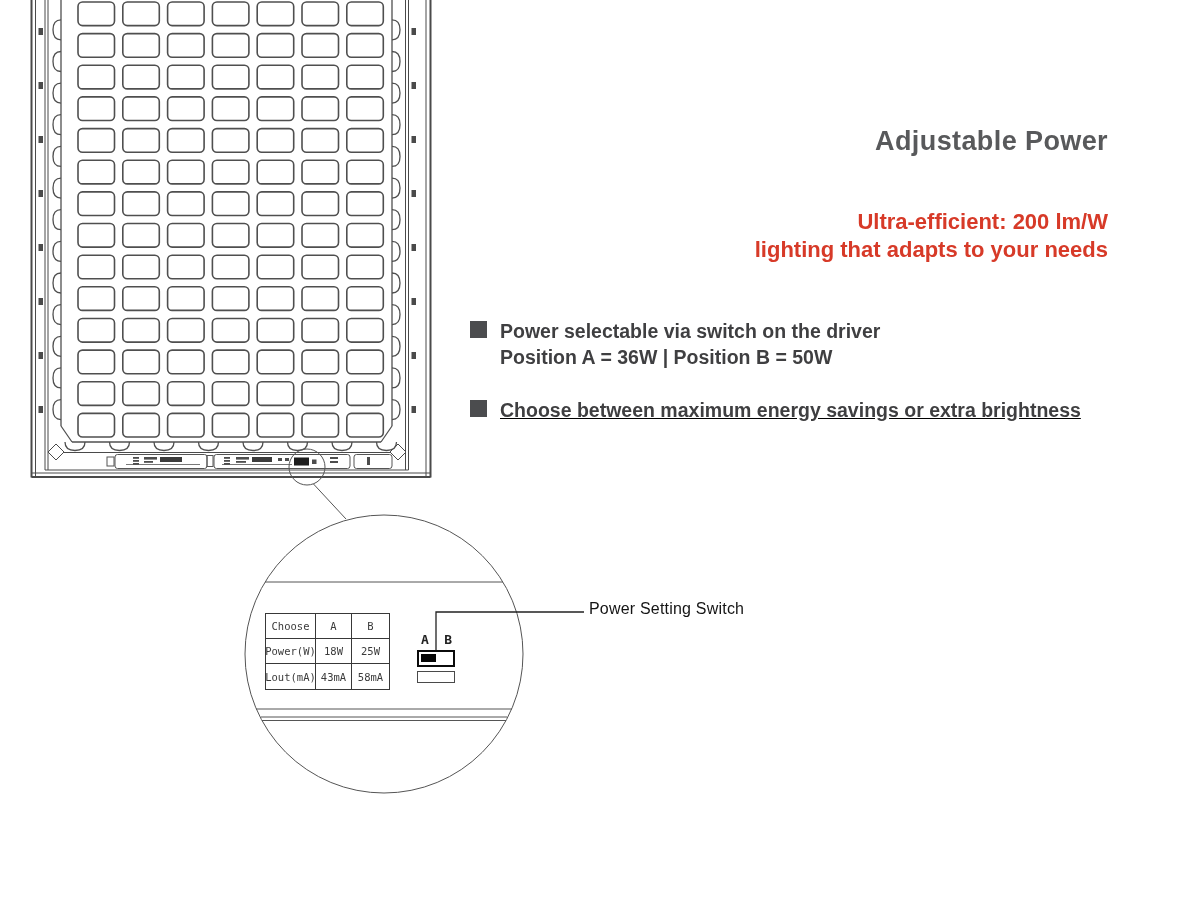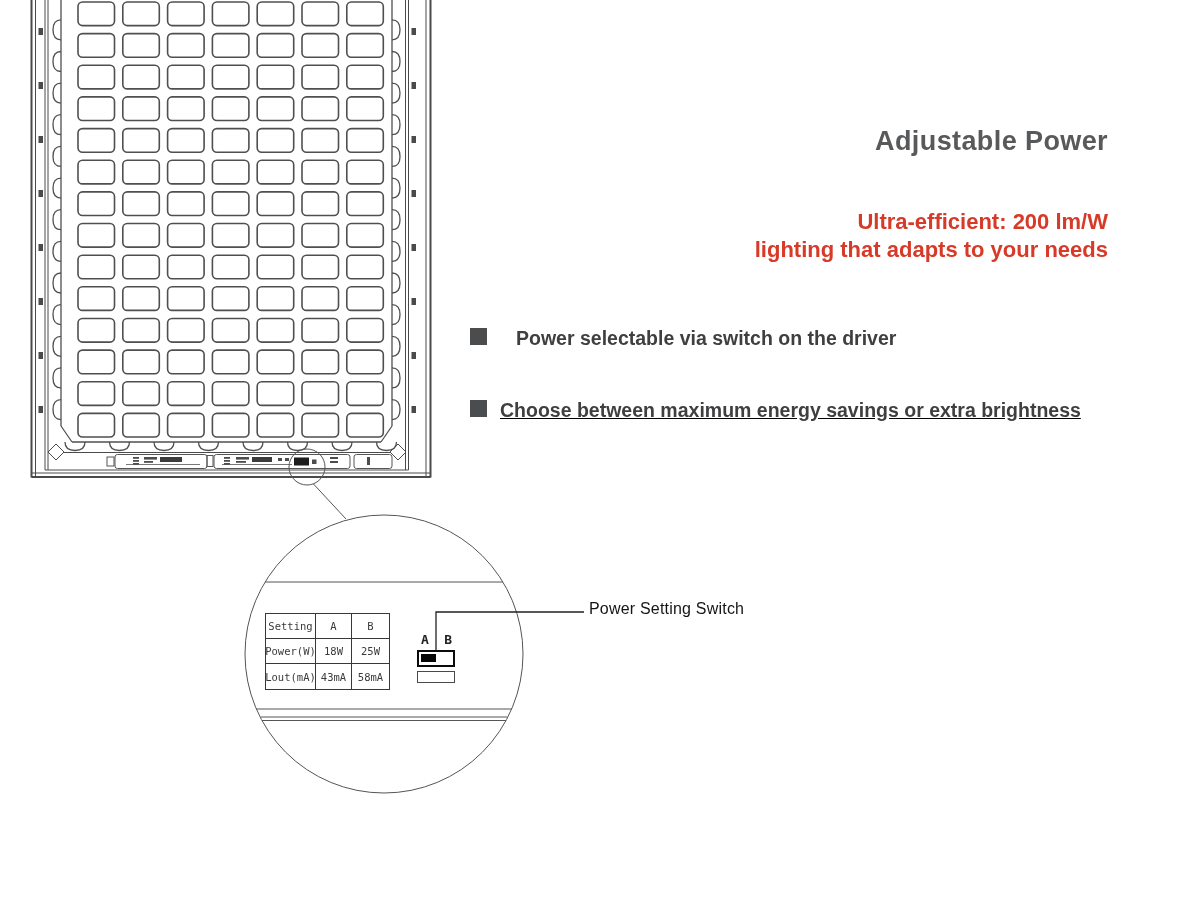--- a/index.html
+++ b/index.html
@@ -20,21 +20,21 @@
     left:480px;top:208px;width:628px;text-align:right;
     font-size:22px;font-weight:bold;color:var(--accent_red);
     line-height:28px;
   }
   .bullet{left:470px;display:flex;align-items:flex-start;}
   .bullet .sq{width:17px;height:17px;background:var(--bullet_gray);margin-top:3px;flex:none;}
   .bullet .txt{
     margin-left:13px;font-size:19.5px;font-weight:bold;
     color:var(--body_gray);line-height:26px;white-space:nowrap;
   }
-  .b1{top:325px;gap:16px;}
+  .b1{top:318px;}
   .b2{top:397px;text-decoration:underline;}
 
   
   .callout{
     left:589px;top:600px;font-size:16px;color:var(--callout_black);
     letter-spacing:.2px;white-space:nowrap;
   }
 
   
   .dtable{
@@ -303,32 +303,33 @@
 
 <div class="abs subtitle">
   <div>Ultra-efficient: 200 lm/W</div>
   <div>lighting that adapts to your needs</div>
 </div>
 
 <div class="abs bullet b1">
   <span class="sq"></span>
   <span class="txt">
     <div>Power selectable via switch on the driver</div>
+    <div>Position A = 36W | Position B = 50W</div>
   </span>
 </div>
 
 <div class="abs bullet b2">
   <span class="sq"></span>
   <span class="txt">
     <div>Choose between maximum energy savings or extra brightness</div>
   </span>
 </div>
 
 <div class="abs dtable">
-  <div class="c">Setting</div>
+  <div class="c">Choose</div>
   <div class="c">A</div>
   <div class="c">B</div>
   <div class="c">Power(W)</div>
   <div class="c">18W</div>
   <div class="c">25W</div>
   <div class="c">Lout(mA)</div>
   <div class="c">43mA</div>
   <div class="c">58mA</div>
 </div>
 

